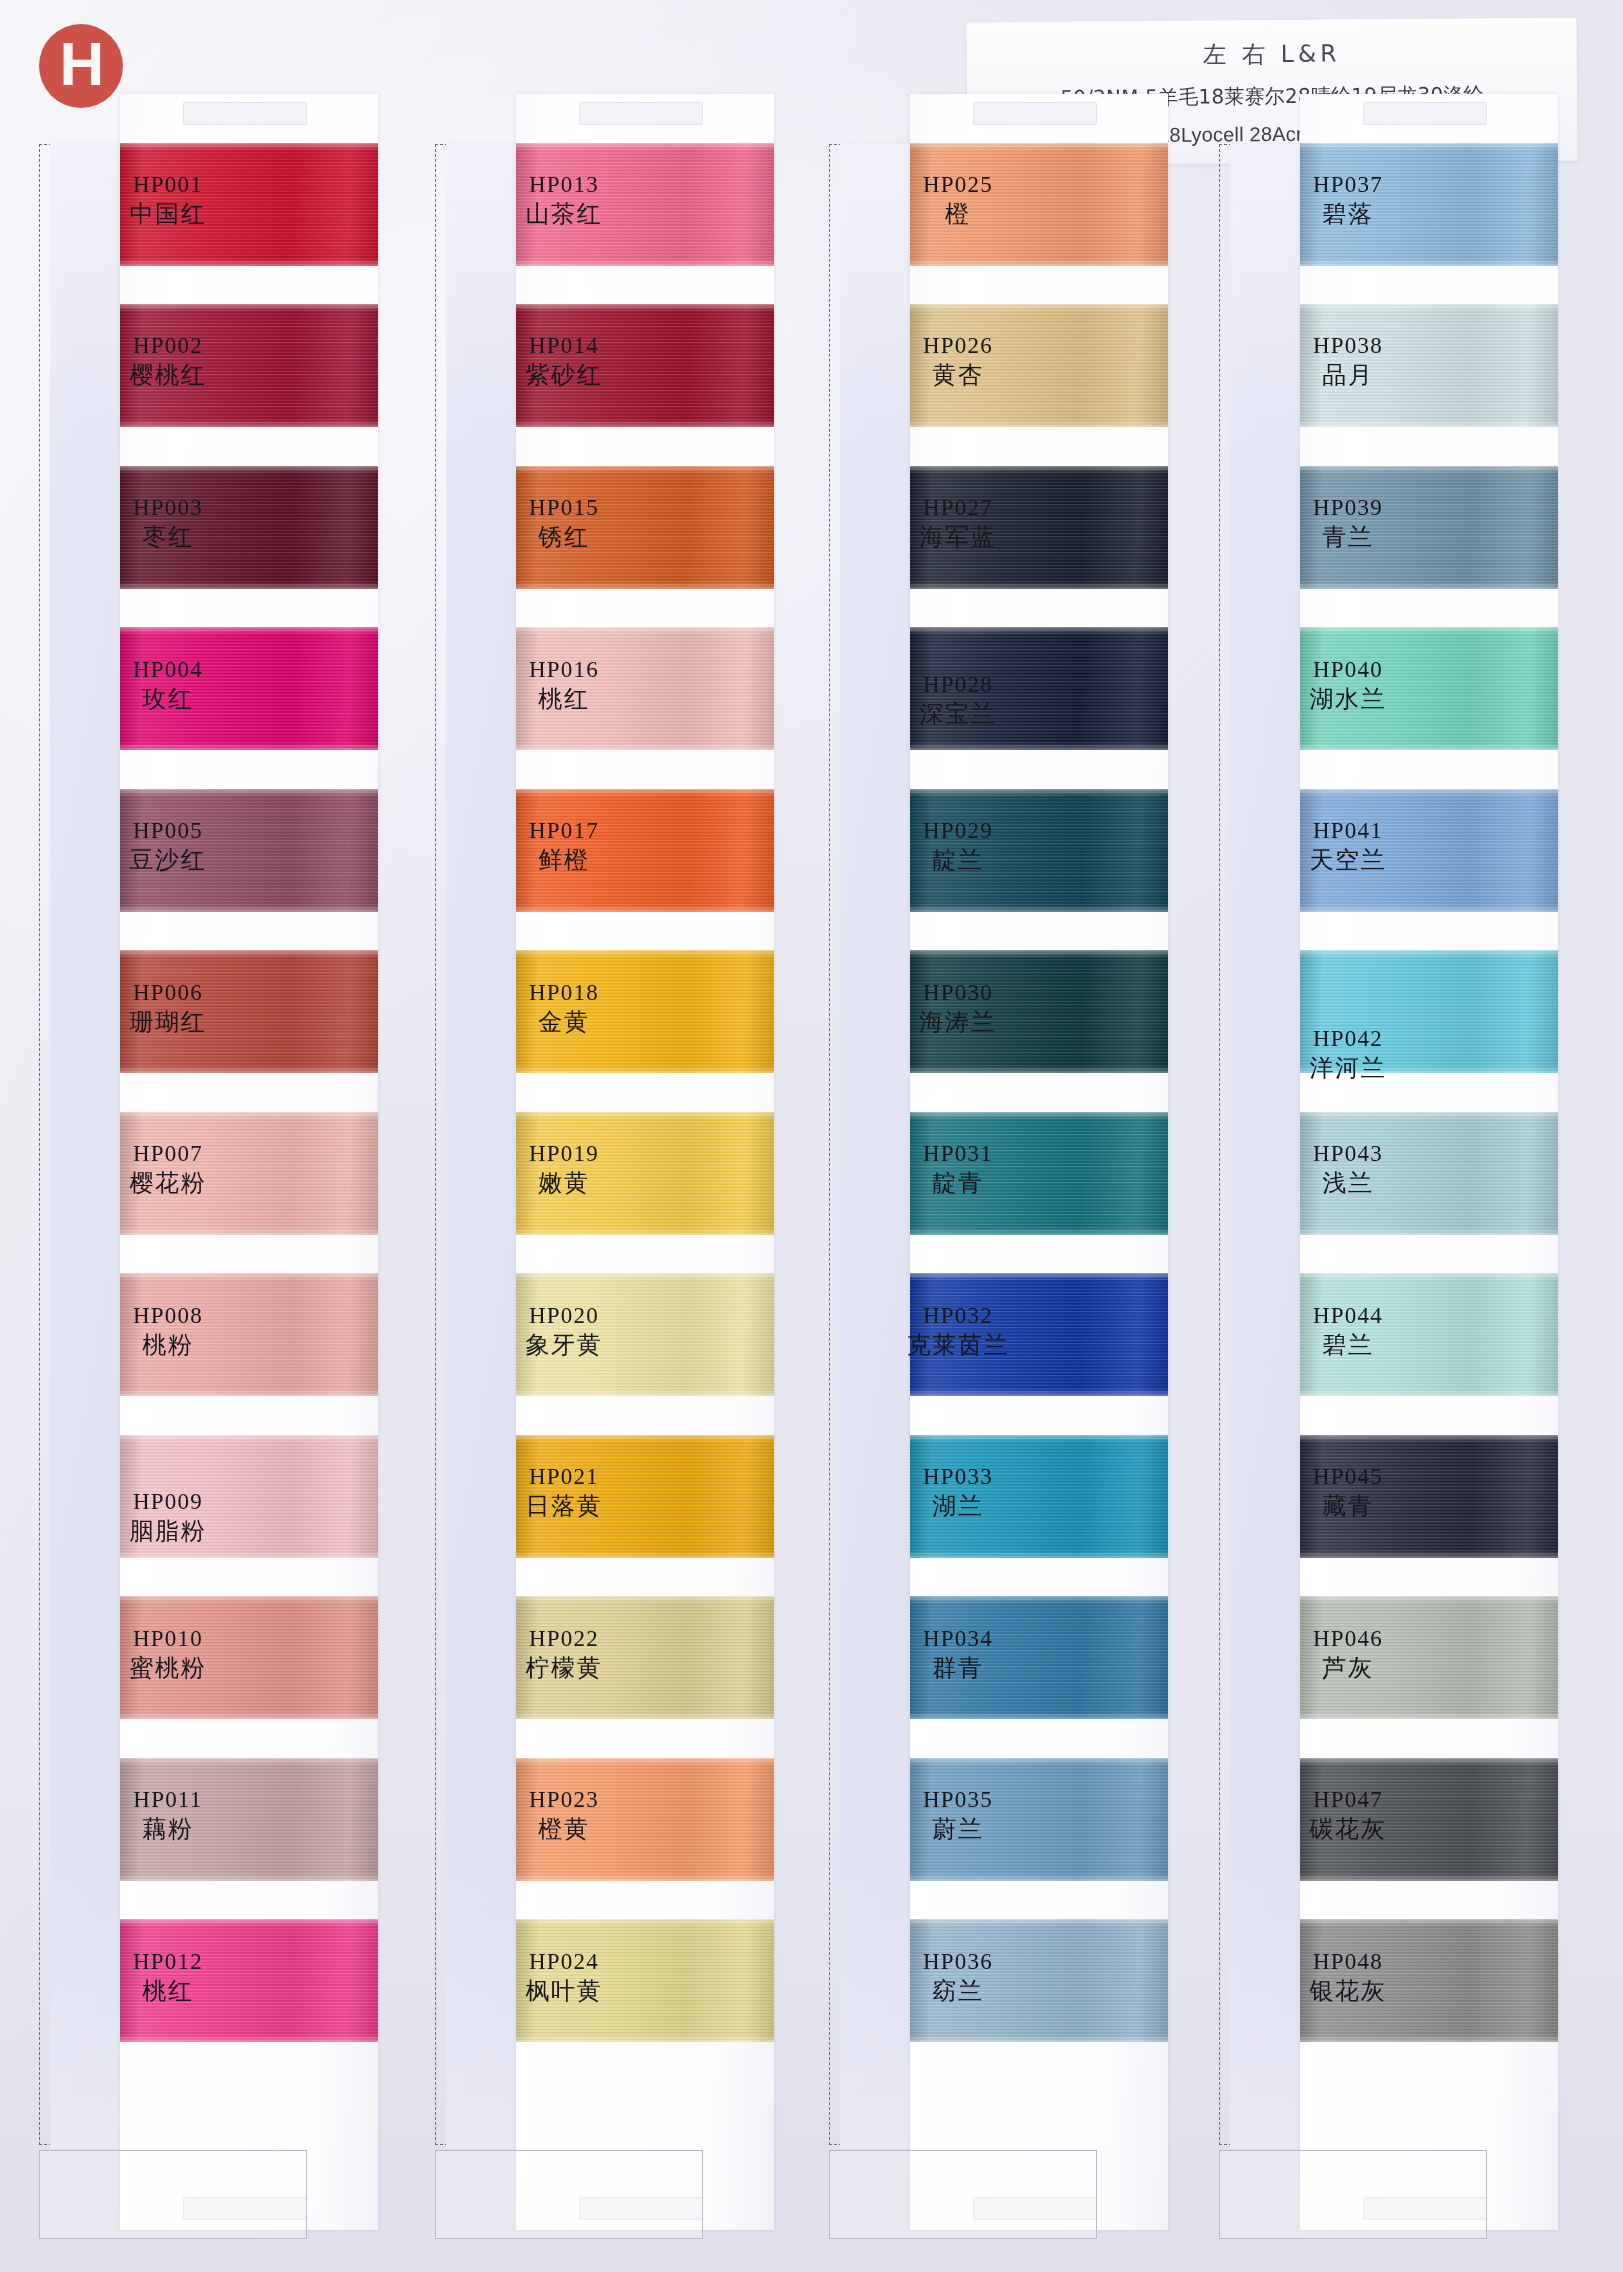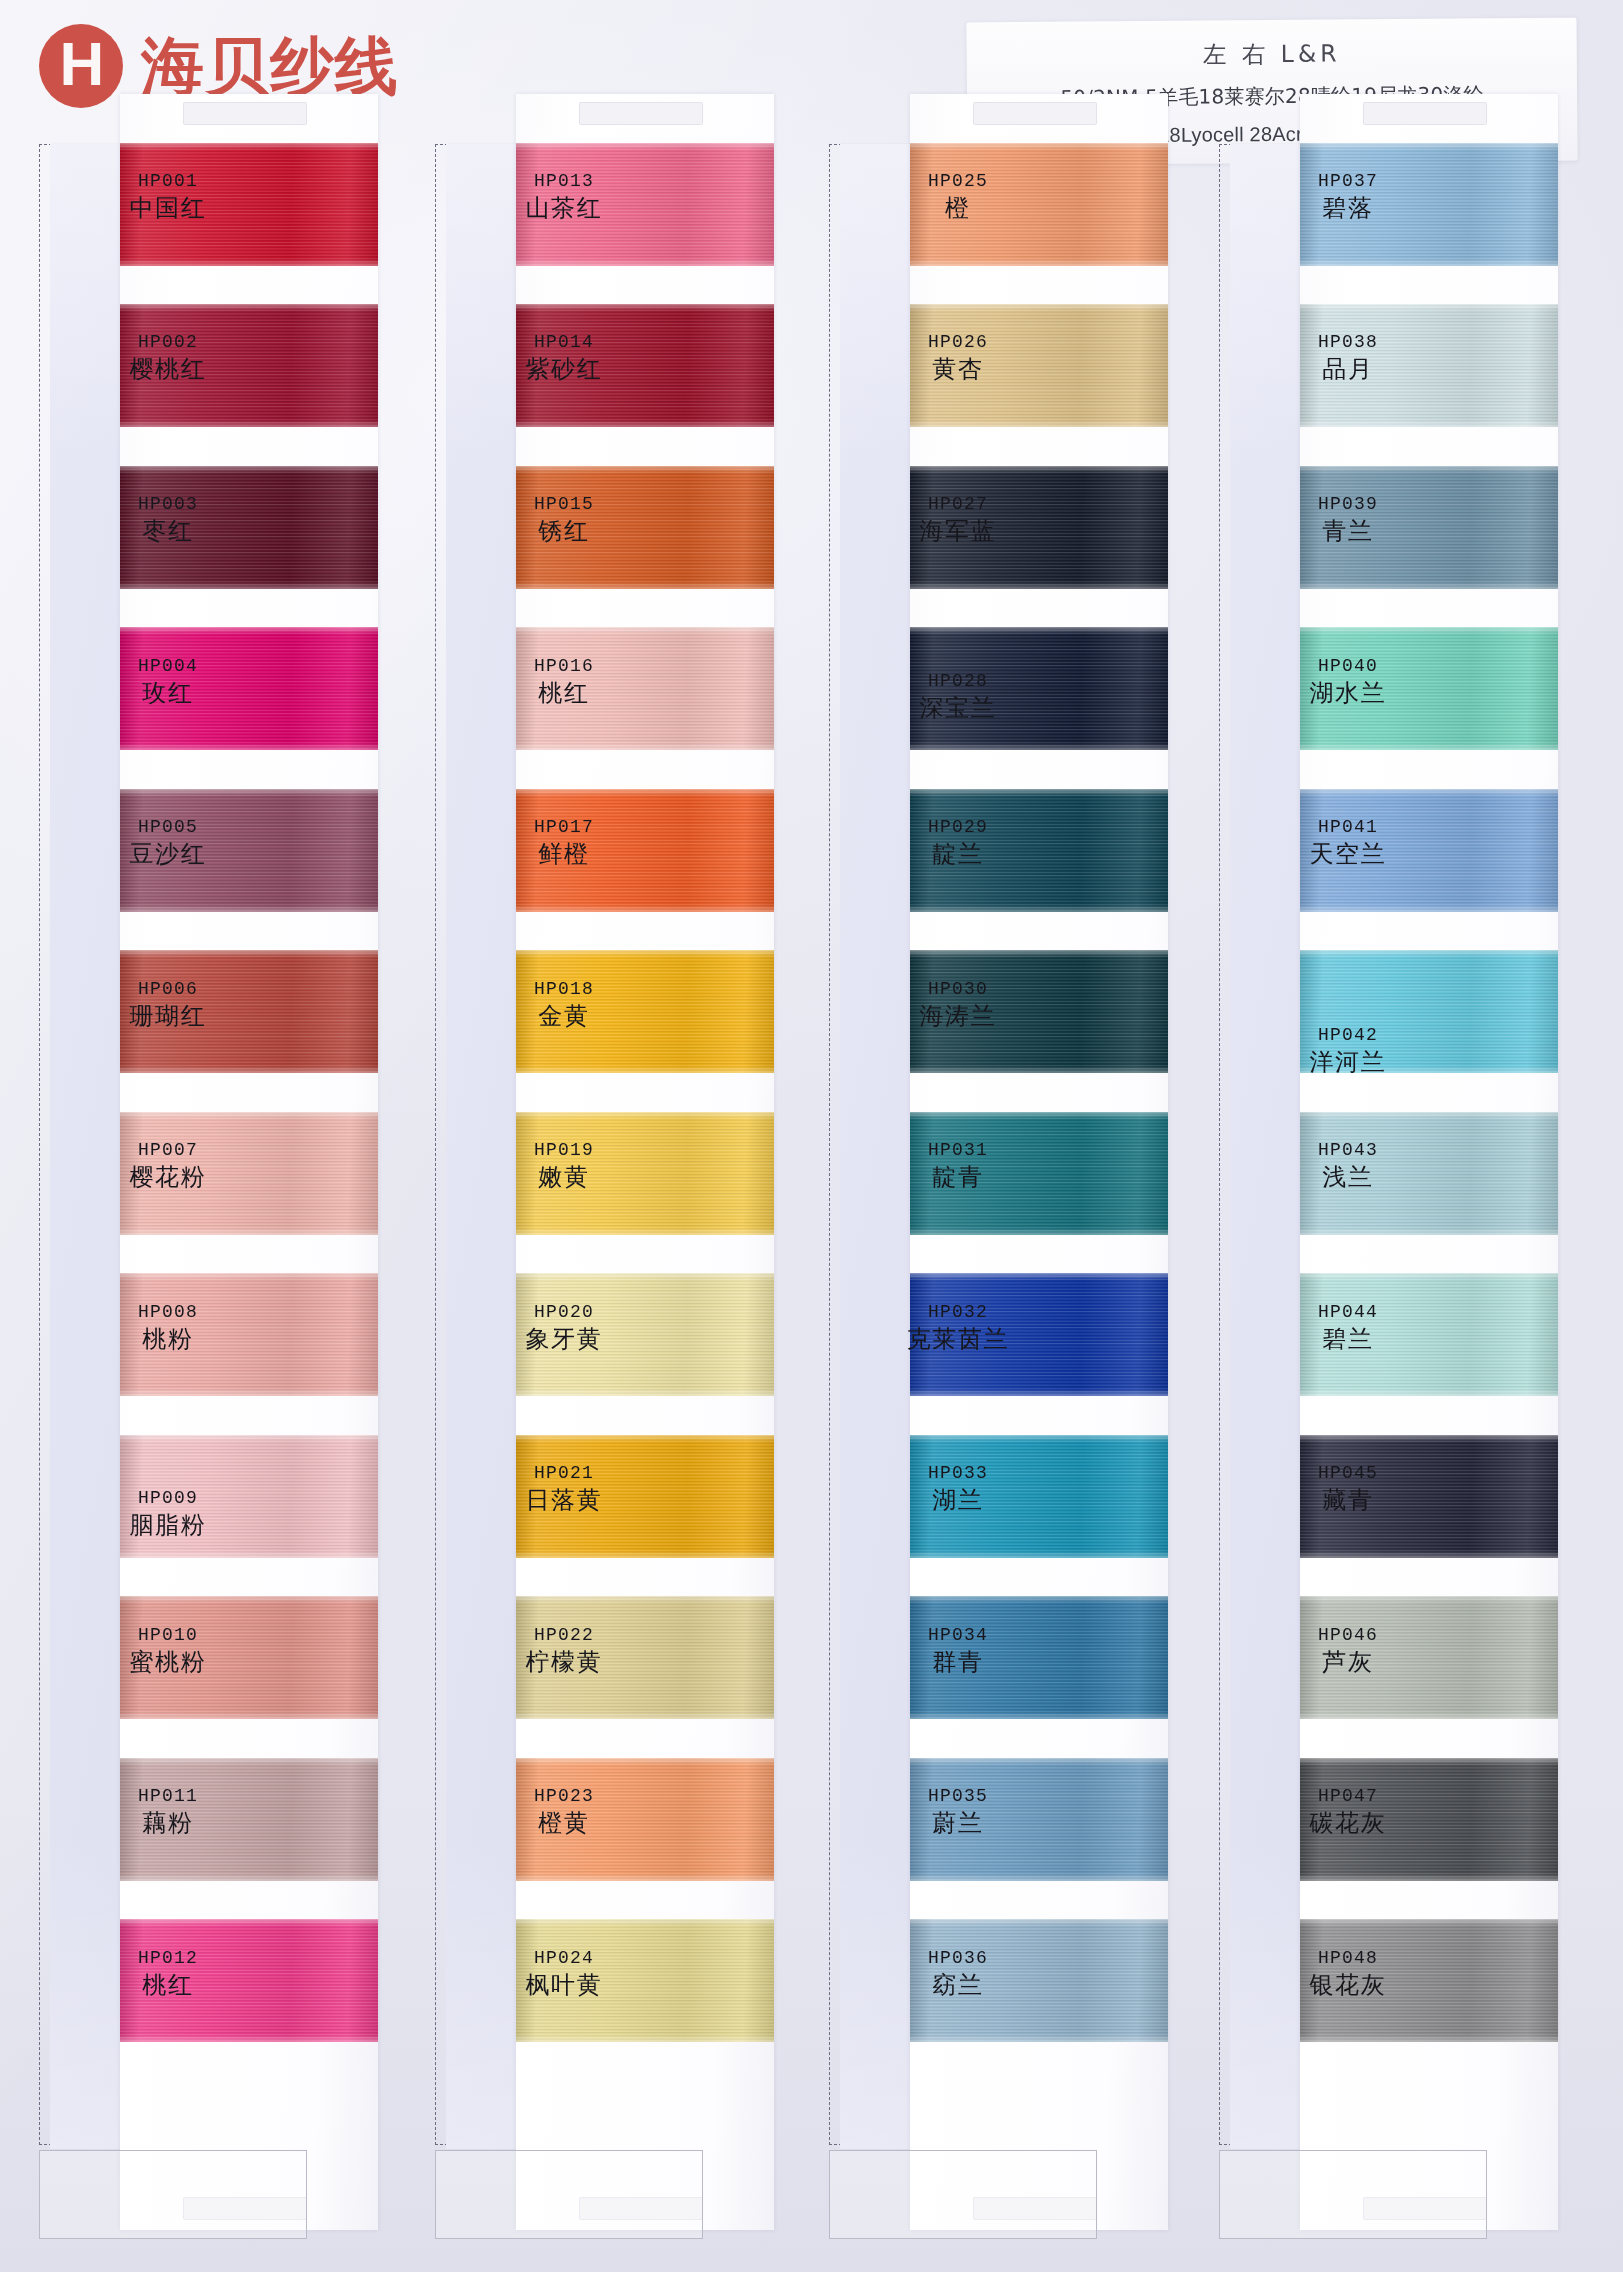--- a/index.html
+++ b/index.html
@@ -153,22 +153,22 @@
   .swatch .edge.t{top:0;background:linear-gradient(180deg,rgba(255,255,255,.80),rgba(255,255,255,0));}
   .swatch .edge.b{bottom:0;background:linear-gradient(0deg,rgba(255,255,255,.62),rgba(255,255,255,0));}
 
   
   .label{
     position:absolute;left:11.4px;width:235px;
     text-align:center;color:#16161c;
     font-family:"DejaVu Sans","Liberation Sans",sans-serif;
   }
   .label .code{
-    font-size:18px;letter-spacing:1.2px;line-height:1.28;
-    font-family:Liberation Mono, monospace;font-weight:400;
+    font-size:23px;letter-spacing:1.2px;line-height:1.28;
+    font-family:Liberation Serif, serif;font-weight:400;
   }
   .label .name{
     font-size:24px;letter-spacing:1.6px;line-height:1.28;
     font-family:"DejaVu Sans","Liberation Sans",sans-serif;
   }
 
   
   .footbox{
     position:absolute;left:0;top:2006px;width:268px;height:89px;
     border:0.8px solid #b9b9c8;box-sizing:border-box;background:rgba(255,255,255,.30);
@@ -178,21 +178,20 @@
 <body>
 
 <div class="paper"></div>
 
 <div class="header">
 
   <div class="logo-wrap">
     <div class="logo-mark">
       <span class="h">H</span>
     </div>
-    <div class="logo-text">海贝纱线</div>
   </div>
 
   <div class="spec">
     <div class="spec-lr">左 右 L&amp;R</div>
     <div class="spec-cn">50/2NM 5羊毛18莱赛尔28晴纶19尼龙30涤纶</div>
     <div class="spec-en">50/2NM 5Wool 18Lyocell 28Acrylic 19Nylon 30Polyester</div>
   </div>
 
 </div>
 

